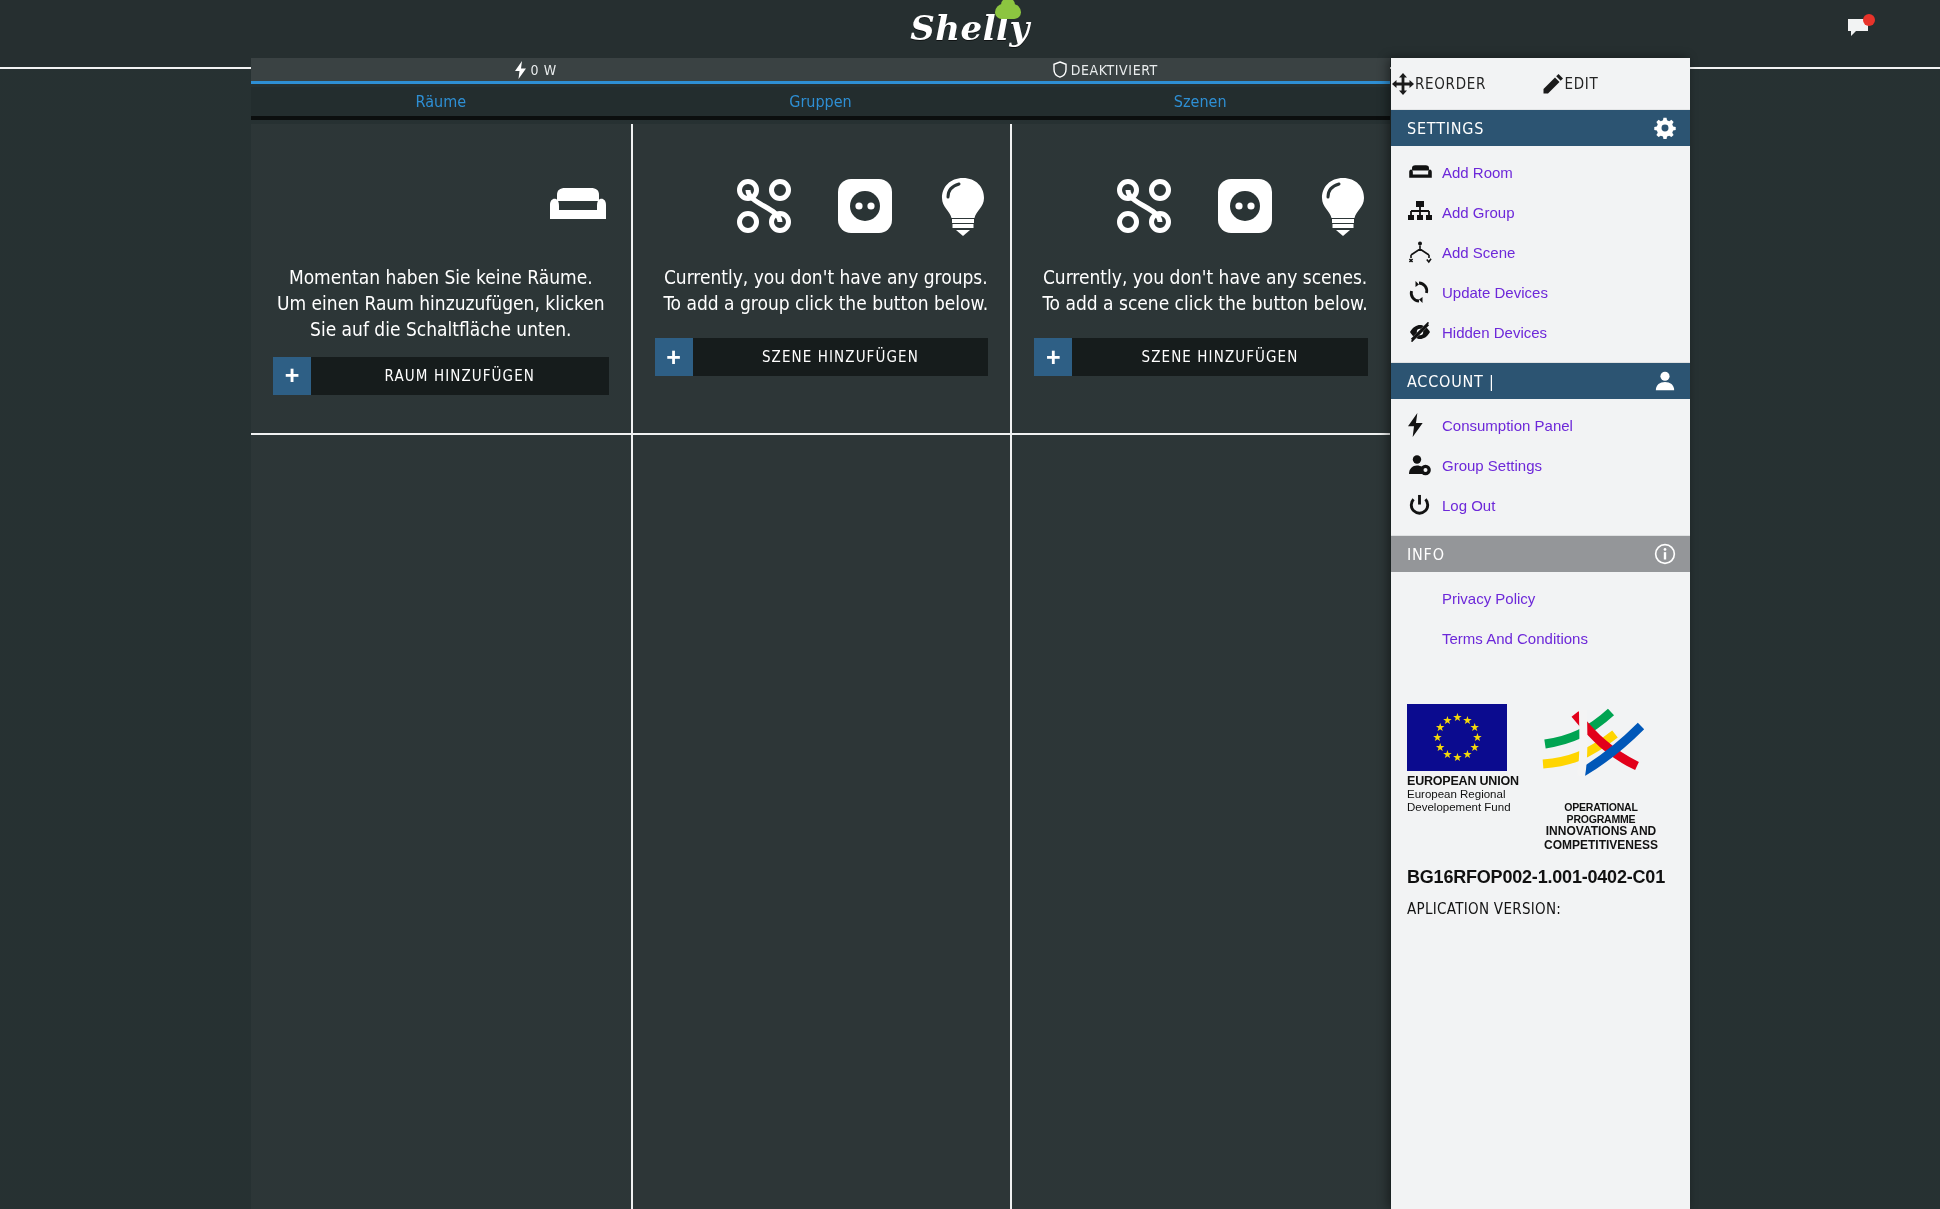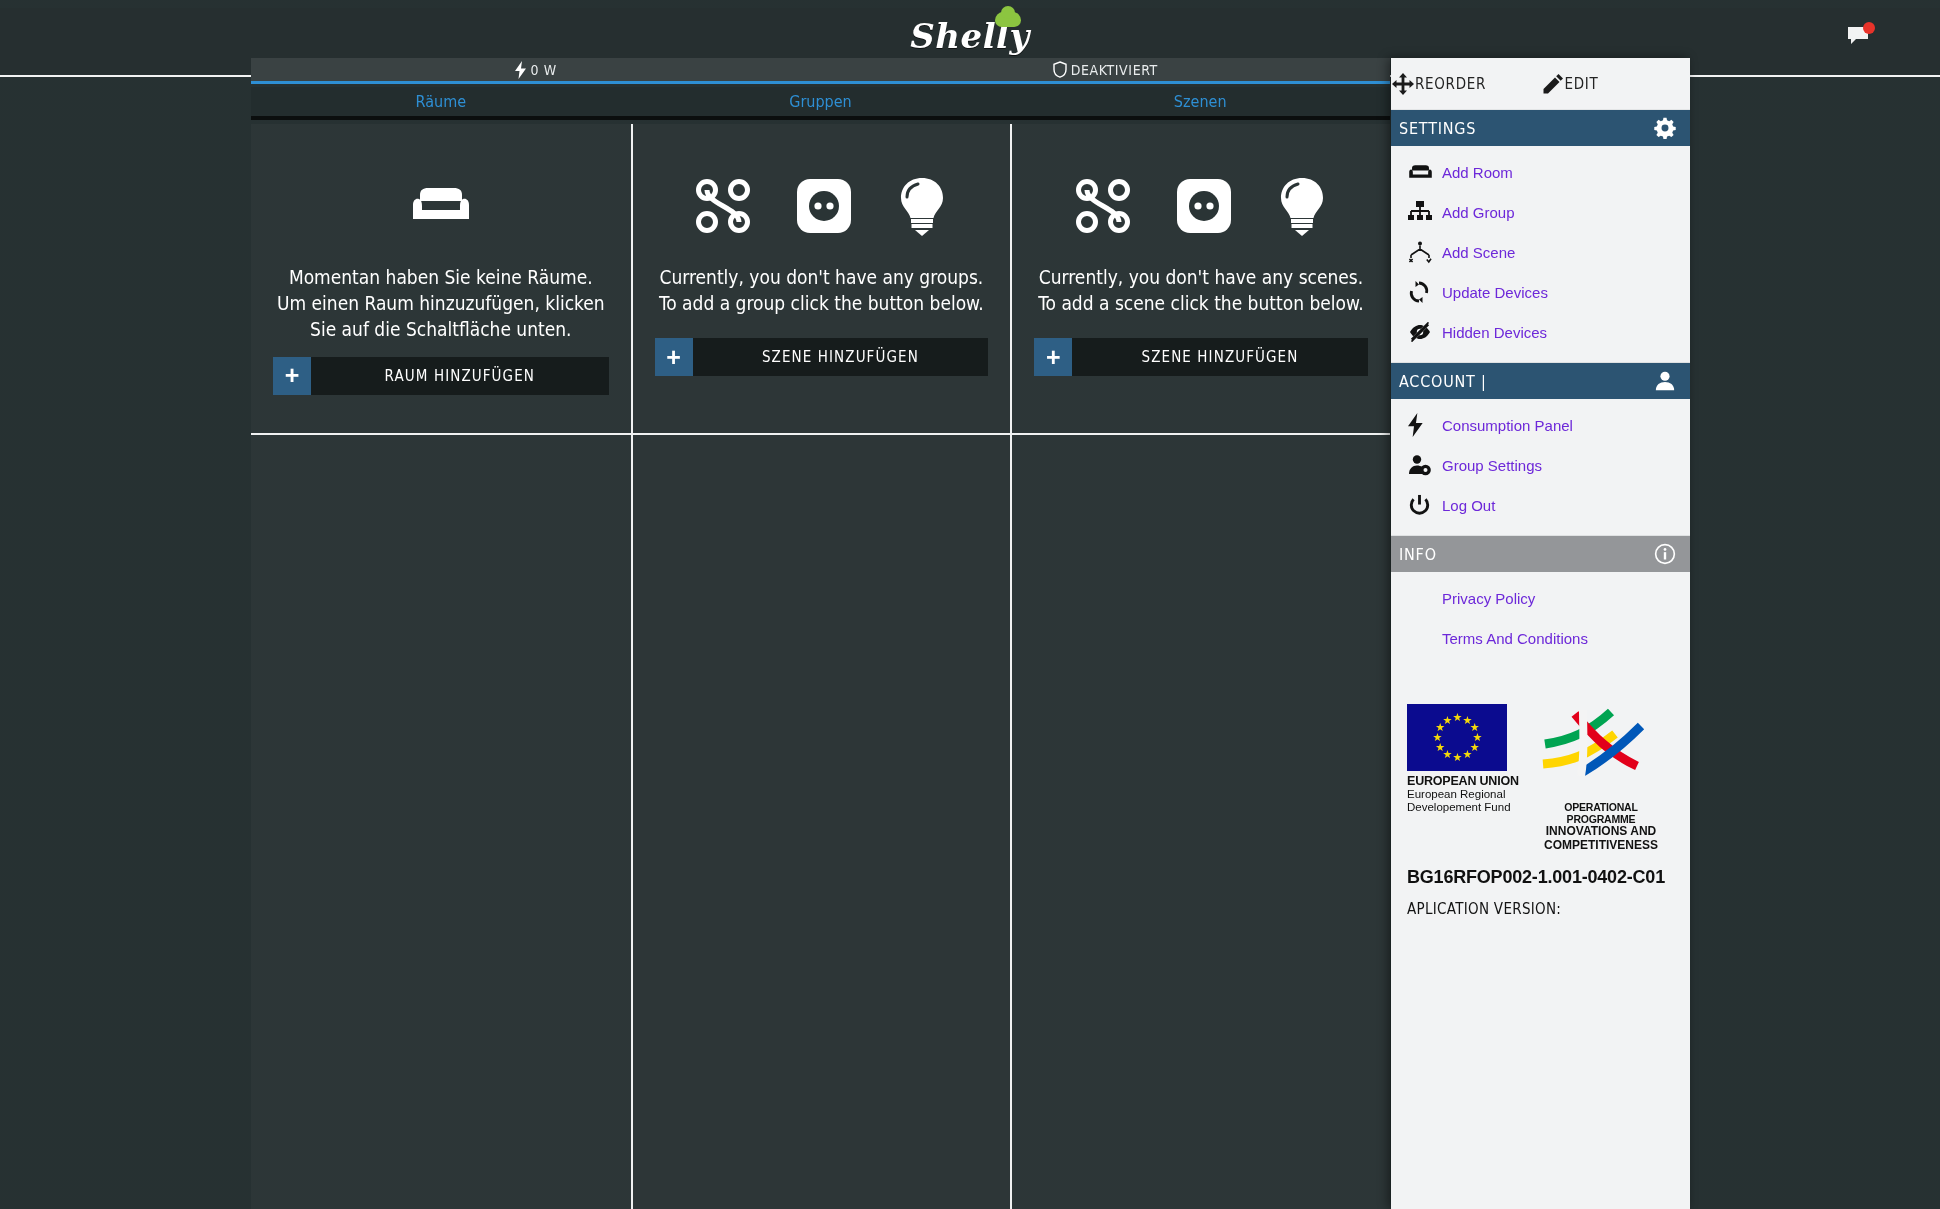--- a/index.html
+++ b/index.html
@@ -17,21 +17,21 @@
     width: 1940px;
     height: 1209px;
     background:
       linear-gradient(rgba(255,255,255,0.012), rgba(255,255,255,0.012)),
       #242f30;
   }
 
   
   .topbar {
     position: absolute;
-    top: 8px; left: 0;
+    top: 0; left: 0;
     width: 1940px; height: 69px;
     background: #262f30;
     border-bottom: 2px solid #f2f3f3;
   }
   .logo-wrap {
     position: absolute;
     left: 0; right: 0; top: 0;
     height: 56px;
     display: flex; align-items: center; justify-content: center;
   }
@@ -126,21 +126,21 @@
       #2a3435;
   }
   .col + .col { border-left: 2px solid #f0f2f2; }
   .col-inner {
     position: absolute;
     top: 0; left: 0; right: 0;
     height: 311px;
     padding: 46px 22px 0 22px;
     display: flex;
     flex-direction: column;
-    align-items: center;
+    align-items: flex-end;
     border-bottom: 2px solid #f0f2f2;
   }
   .col:first-child .col-inner { border-bottom: 2px solid #f0f2f2; }
 
   .icon-row {
     display: flex;
     align-items: center;
     justify-content: center;
     gap: 44px;
     height: 72px;
@@ -209,21 +209,21 @@
     font-size: 15px;
     letter-spacing: 0.7px;
     font-family: "DejaVu Sans Condensed", "Liberation Sans", sans-serif;
   }
 
   .section-head {
     height: 36px;
     display: flex;
     align-items: center;
     justify-content: space-between;
-    padding: 0 14px 0 8px;
+    padding: 0 14px 0 16px;
     color: #ffffff;
     font-size: 16px;
     letter-spacing: 0.8px;
     font-family: "DejaVu Sans Condensed", "Liberation Sans", sans-serif;
   }
   .section-head.blue { background: #2c5472; }
   .section-head.gray { background: #949699; }
 
   .menu-list { padding: 6px 0 10px 0; }
   .menu-item {

